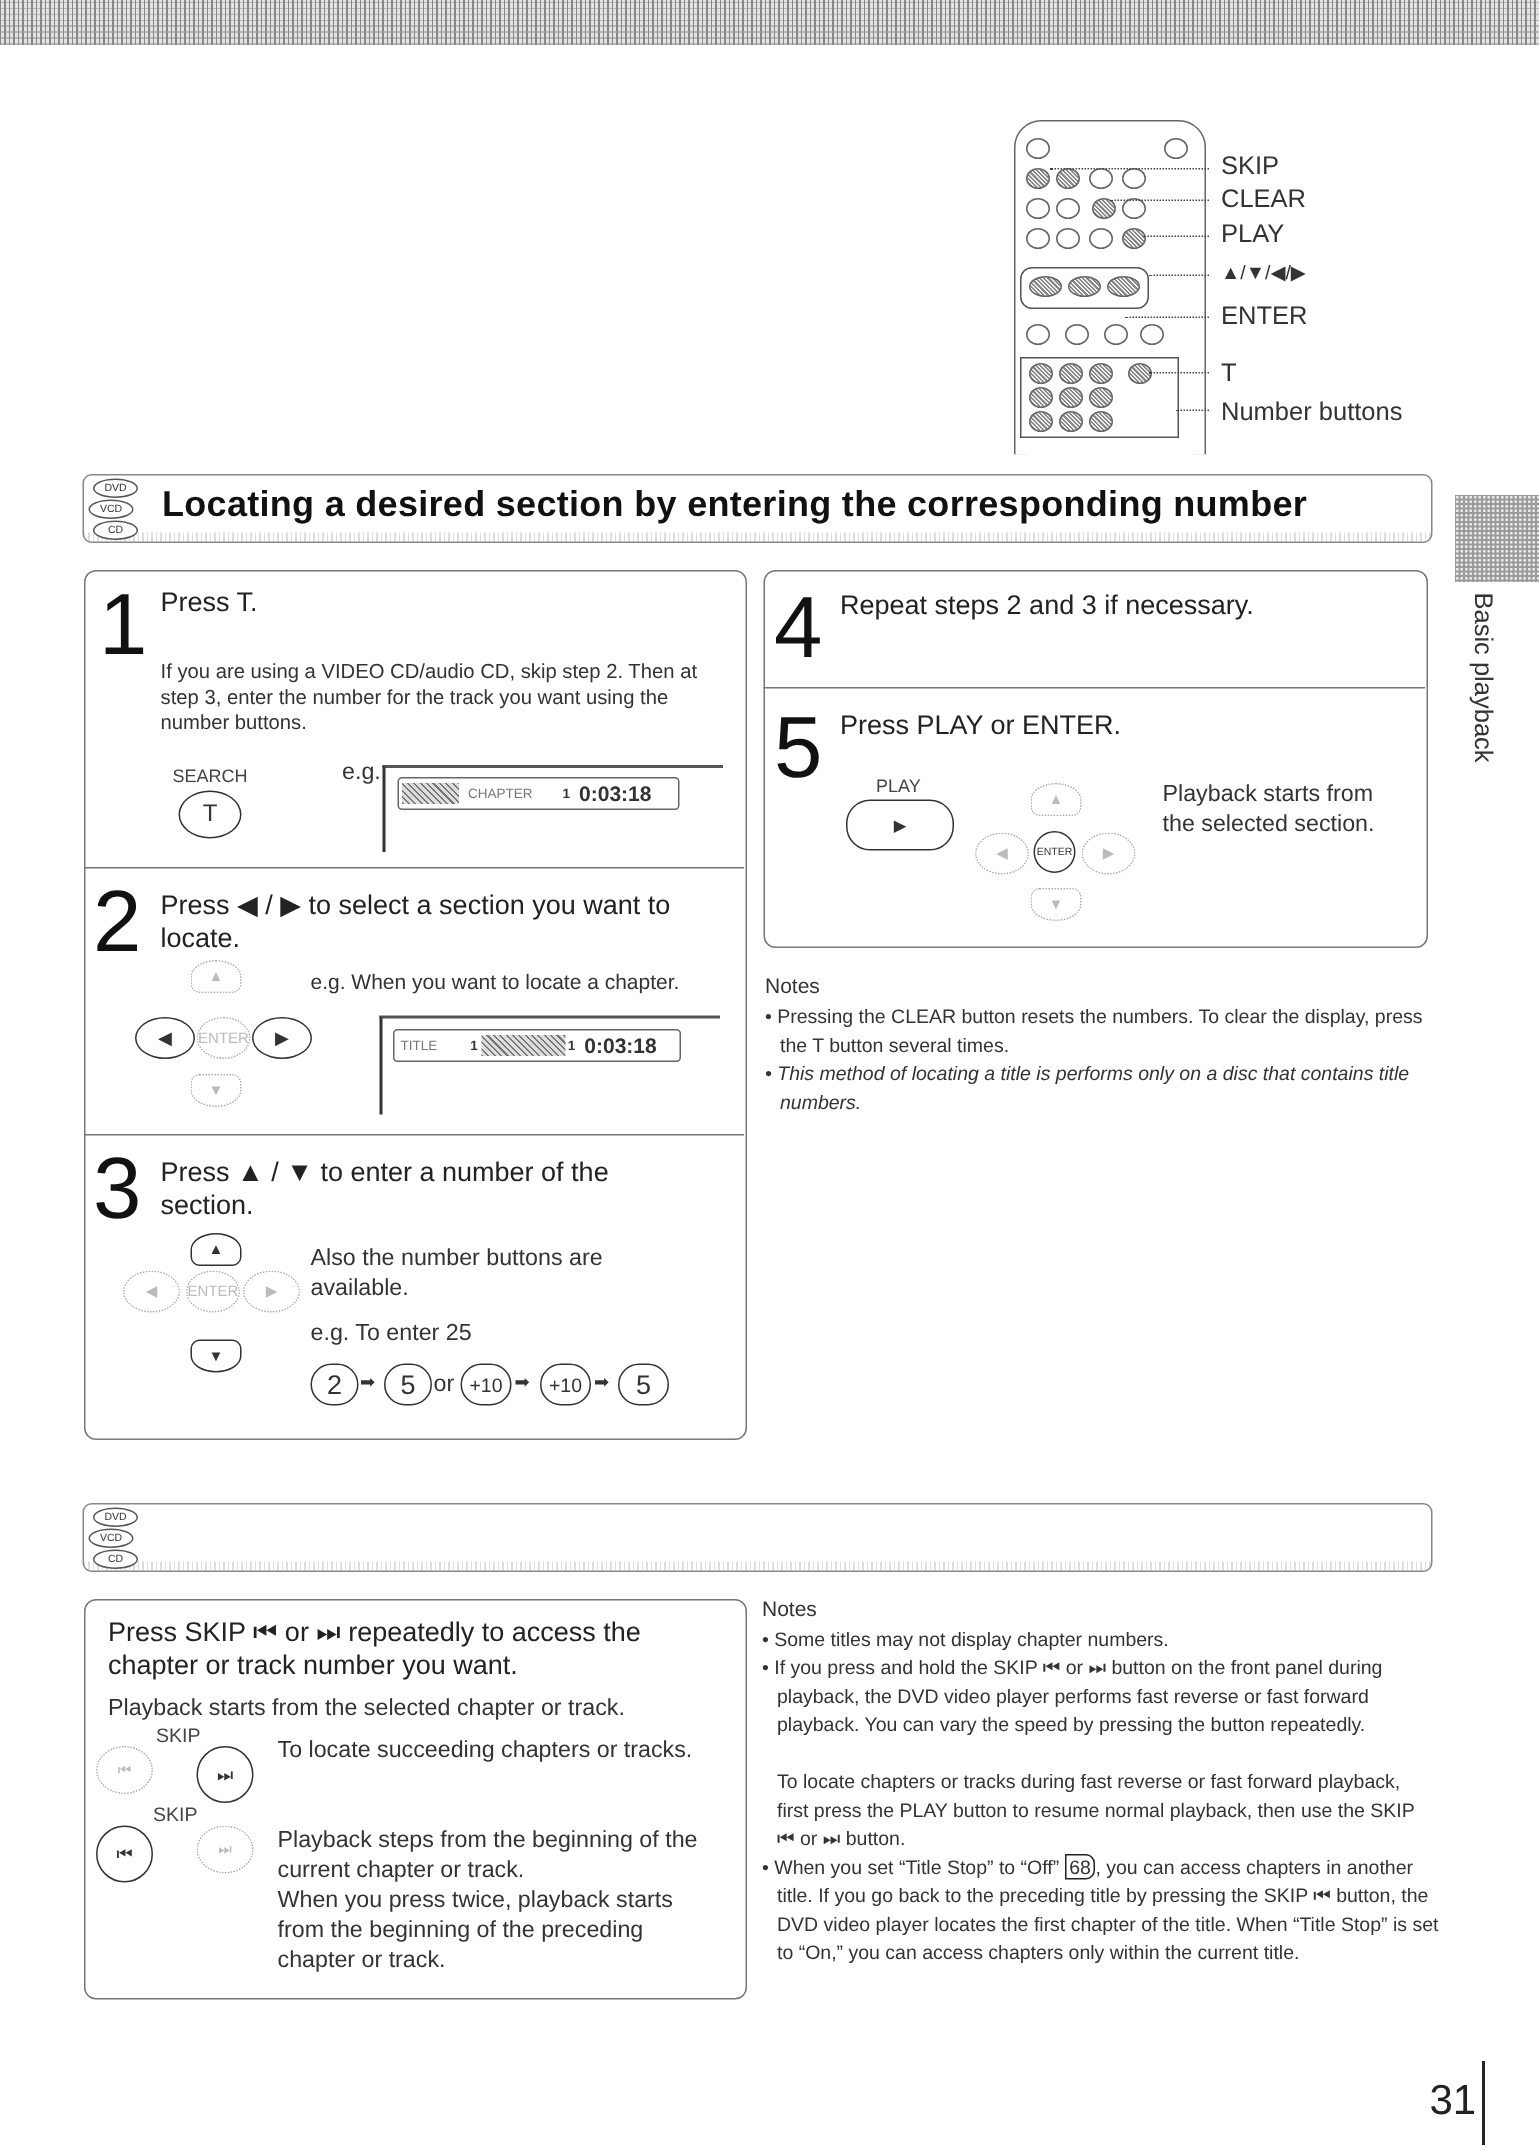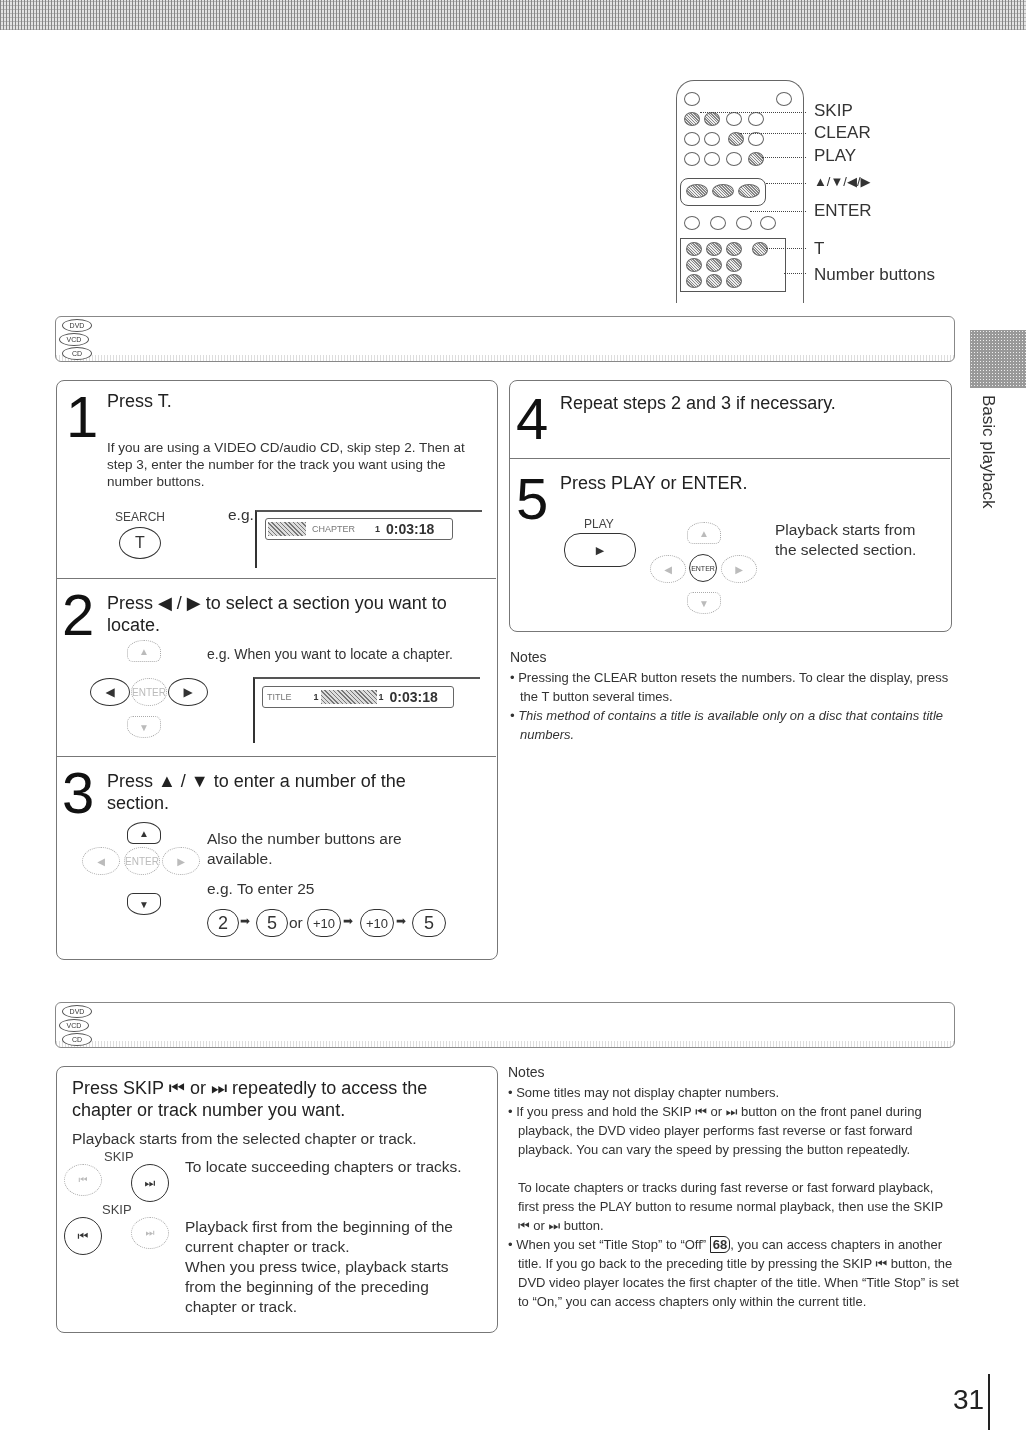--- a/index.html
+++ b/index.html
@@ -62,21 +62,21 @@
   .screen { position: absolute; border-left: 2px solid #333; border-top: 2px solid #555; }
   .osd { position: absolute; height: 20px; border: 1px solid #666; border-radius: 3px; display:flex; align-items:center;
     font-size: 9px; color: #777; background:#fff; }
   .osd .hatch { height: 14px; background: repeating-linear-gradient(45deg,#777 0 1px,#ddd 1px 3px); margin: 0 2px; }
   .osd .time { font-weight: bold; font-size: 14px; color:#333; margin-left:6px; }
   .notes-title { position: absolute; font-size: 14px; color: #333; }
   .note { position: absolute; font-size: 13px; color: #333; line-height: 19px; padding-left: 10px; text-indent: -10px; }
   .note.italic { font-style: italic; }
   .pagenum { position: absolute; left: 953px; top: 1384px; font-size: 28px; color: #222; }
   .pagebar { position: absolute; left: 988px; top: 1374px; width: 2px; height: 56px; background: #222; }
-  .ref { border: 1.5px solid #222; font-weight: bold; padding: 0 2px; border-radius: 0 6px 6px 0; }
+  .ref { border: 1.5px solid #222; font-weight: normal; padding: 0 2px; border-radius: 0 6px 6px 0; }
 </style>
 </head>
 <body>
 
 <div class="topbar"></div>
 
 <div>
   <div class="remote"></div>
   <div class="rbtn" style="left:684px;top:92px;"></div>
   <div class="rbtn" style="left:776px;top:92px;"></div>
@@ -128,20 +128,21 @@
   <span class="rlabel" style="left:814px;top:239px;">T</span>
   <span class="rlabel" style="left:814px;top:265px;">Number buttons</span>
 </div>
 
 <div class="sec-header" style="top:316px;">
   <div class="disc-icons">
     <span class="disc">DVD</span>
     <span class="disc">VCD</span>
     <span class="disc">CD</span>
   </div>
+  <span class="sec-title">Locating a desired section by entering the corresponding number</span>
 </div>
 
 <div class="side-tab"></div>
 <span class="side-label">Basic playback</span>
 
 <div class="box" style="left:56px;top:380px;width:440px;height:578px;"></div>
 
 <div>
   <span class="stepnum" style="left:66px;top:388px;">1</span>
   <span class="steptitle" style="left:107px;top:390px;">Press T.</span>
@@ -233,21 +234,21 @@
       <span>ENTER</span>
     </div>
   <div class="oval faint" style="left:721px;top:555px;width:34px;height:26px;">▶</div>
   <div class="tri down" style="left:687px;top:592px;">▼</div>
   <div class="body" style="left:775px;top:520px;width:165px;">Playback starts from the selected section.</div>
 </div>
 
 <div>
   <span class="notes-title" style="left:510px;top:649px;">Notes</span>
   <div class="note" style="left:510px;top:668px;width:442px;">• Pressing the CLEAR button resets the numbers. To clear the display, press the T button several times.</div>
-  <div class="note italic" style="left:510px;top:706px;width:442px;">• This method of contains a title is available only on a disc that contains title numbers.</div>
+  <div class="note italic" style="left:510px;top:706px;width:442px;">• This method of locating a title is performs only on a disc that contains title numbers.</div>
 </div>
 
 <div class="sec-header" style="top:1002px;">
   <div class="disc-icons">
     <span class="disc">DVD</span>
     <span class="disc">VCD</span>
     <span class="disc">CD</span>
   </div>
 </div>
 
@@ -255,21 +256,21 @@
 <div>
   <div class="steptitle" style="left:72px;top:1077px;width:420px;">Press SKIP ⏮ or ⏭ repeatedly to access the chapter or track number you want.</div>
   <div class="body" style="left:72px;top:1129px;width:420px;">Playback starts from the selected chapter or track.</div>
   <span class="lbl" style="left:104px;top:1149px;font-size:13px;">SKIP</span>
   <div class="oval faint" style="left:64px;top:1164px;width:36px;height:30px;">⏮</div>
   <div class="oval" style="left:131px;top:1164px;width:36px;height:36px;font-size:12px;">⏭</div>
   <div class="body" style="left:185px;top:1157px;width:290px;">To locate succeeding chapters or tracks.</div>
   <span class="lbl" style="left:102px;top:1202px;font-size:13px;">SKIP</span>
   <div class="oval" style="left:64px;top:1217px;width:36px;height:36px;font-size:12px;">⏮</div>
   <div class="oval faint" style="left:131px;top:1217px;width:36px;height:30px;">⏭</div>
-  <div class="body" style="left:185px;top:1217px;width:295px;white-space:pre-line;">Playback first from the beginning of the current chapter or track.
+  <div class="body" style="left:185px;top:1217px;width:295px;white-space:pre-line;">Playback steps from the beginning of the current chapter or track.
 When you press twice, playback starts from the beginning of the preceding chapter or track.</div>
 </div>
 
 <div>
   <span class="notes-title" style="left:508px;top:1064px;">Notes</span>
   <div class="note" style="left:508px;top:1083px;width:446px;">• Some titles may not display chapter numbers.</div>
   <div class="note" style="left:508px;top:1102px;width:446px;">• If you press and hold the SKIP ⏮ or ⏭ button on the front panel during playback, the DVD video player performs fast reverse or fast forward playback. You can vary the speed by pressing the button repeatedly.</div>
   <div class="note" style="left:518px;top:1178px;width:436px;text-indent:0;padding-left:0;">To locate chapters or tracks during fast reverse or fast forward playback, first press the PLAY button to resume normal playback, then use the SKIP ⏮ or ⏭ button.</div>
   <div class="note" style="left:508px;top:1235px;width:446px;"><span>• When you set “Title Stop” to “Off” </span><span class="ref">68</span><span>, you can access chapters in another title. If you go back to the preceding title by pressing the SKIP ⏮ button, the DVD video player locates the first chapter of the title. When “Title Stop” is set to “On,” you can access chapters only within the current title.</span></div>
 </div>

